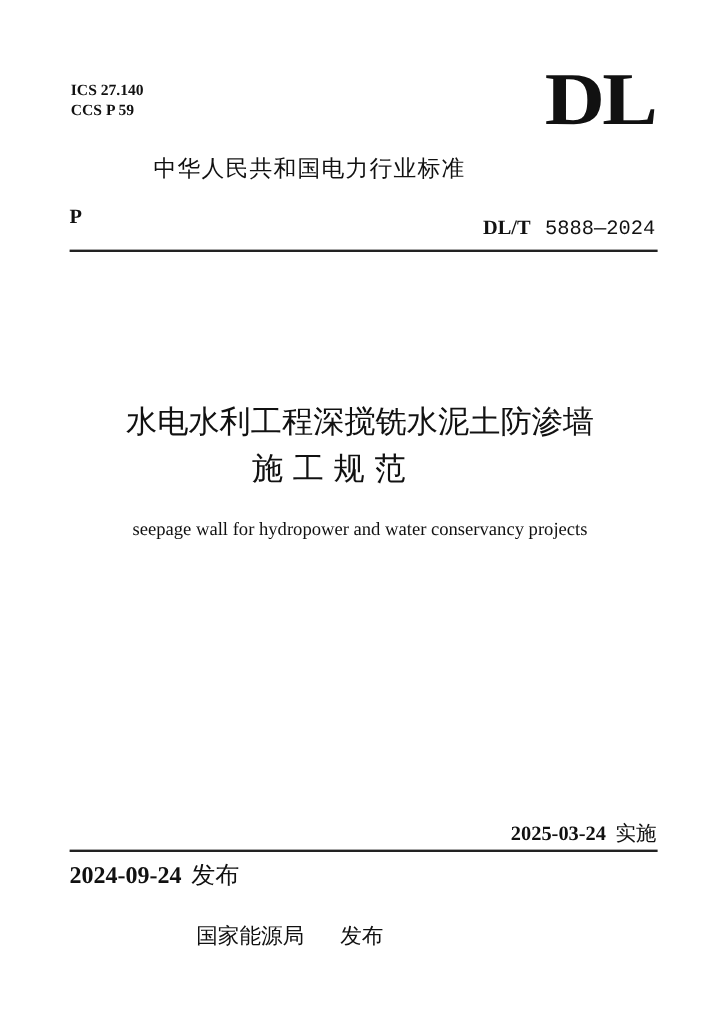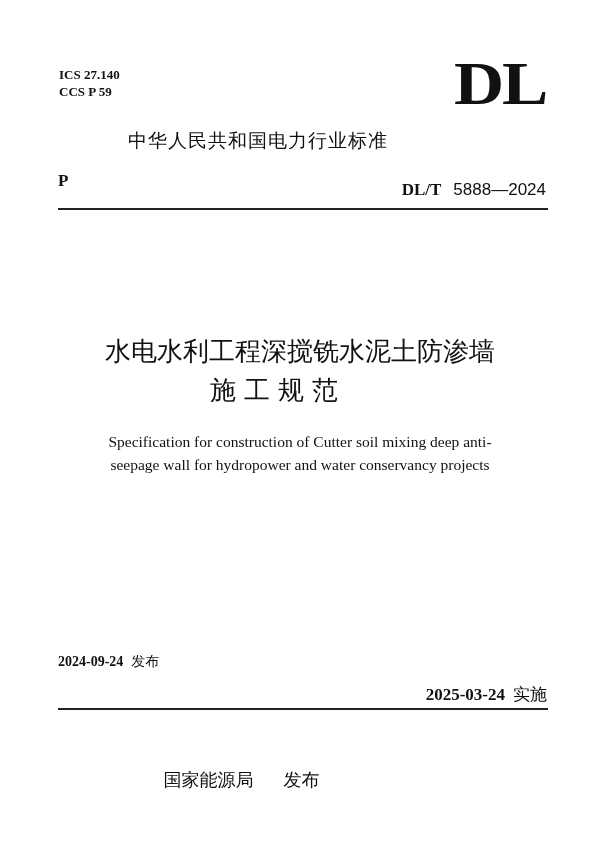--- a/index.html
+++ b/index.html
@@ -7,28 +7,28 @@
   .abs { position: absolute; }
   .serif-b { font-family: "Liberation Serif", "DejaVu Serif", serif; font-weight: bold; }
   .sans { font-family: "DejaVu Sans", "Liberation Sans", sans-serif; }
   .serif { font-family: "Liberation Serif", "DejaVu Serif", serif; }
   #ics { left: 59px; top: 66px; font-size: 13px; line-height: 17px; }
   #dl-logo { left: 454px; top: 52px; font-size: 62px; line-height: 62px; font-family: "Liberation Serif", "DejaVu Serif", serif; font-weight: 900; letter-spacing: -2px; transform: scaleX(1.12); transform-origin: left top; }
   #industry { left: 0; width: 516px; top: 128px; text-align: center; font-size: 19px; letter-spacing: 1px; }
   #cat { left: 58px; top: 171px; font-size: 17px; }
   #stdno { right: 54px; top: 180px; font-size: 17px; }
   #stdno .code { font-family: "Liberation Serif", serif; font-weight: bold; }
-  #stdno .num { font-family: Liberation Sans, sans-serif; font-weight: normal; margin-left: 12px; }
+  #stdno .num { font-family: Liberation Mono, monospace; font-weight: normal; margin-left: 12px; }
   .rule { left: 58px; width: 490px; height: 2px; background: #222; }
   #rule1 { top: 208px; }
   #rule2 { top: 708px; }
   #title1 { left: 0; width: 600px; top: 334px; text-align: center; font-size: 26px; letter-spacing: 0px; }
   #title2 { left: 0; width: 556px; top: 373px; text-align: center; font-size: 26px; letter-spacing: 8px; }
   #entitle { left: 0; width: 600px; top: 430px; text-align: center; font-size: 15.5px; line-height: 23px; }
-  #pubdate { left: 58px; top: 653px; font-size: 14px; }
+  #pubdate { left: 58px; top: 716px; font-size: 20px; }
   #impdate { right: 53px; top: 683px; font-size: 17px; }
   .dt { font-family: "Liberation Serif", serif; font-weight: bold; }
   .lbl { font-family: "DejaVu Sans", sans-serif; font-weight: normal; margin-left: 8px; }
   #issuer { left: 0; width: 483px; top: 768px; text-align: center; font-size: 18px; }
   #issuer .gap { display: inline-block; width: 30px; }
 </style>
 </head>
 <body>
 
 <div id="ics" class="abs serif-b">
@@ -45,21 +45,20 @@
 <div id="stdno" class="abs">
   <span class="code">DL/T</span><span class="num">5888—2024</span>
 </div>
 
 <div id="rule1" class="abs rule"></div>
 
 <div id="title1" class="abs serif">水电水利工程深搅铣水泥土防渗墙</div>
 <div id="title2" class="abs serif">施工规范</div>
 
 <div id="entitle" class="abs serif">
-  <div>Specification for construction of Cutter soil mixing deep anti-</div>
   <div>seepage wall for hydropower and water conservancy projects</div>
 </div>
 
 <div id="pubdate" class="abs">
   <span class="dt">2024-09-24</span><span class="lbl">发布</span>
 </div>
 
 <div id="impdate" class="abs">
   <span class="dt">2025-03-24</span><span class="lbl">实施</span>
 </div>

